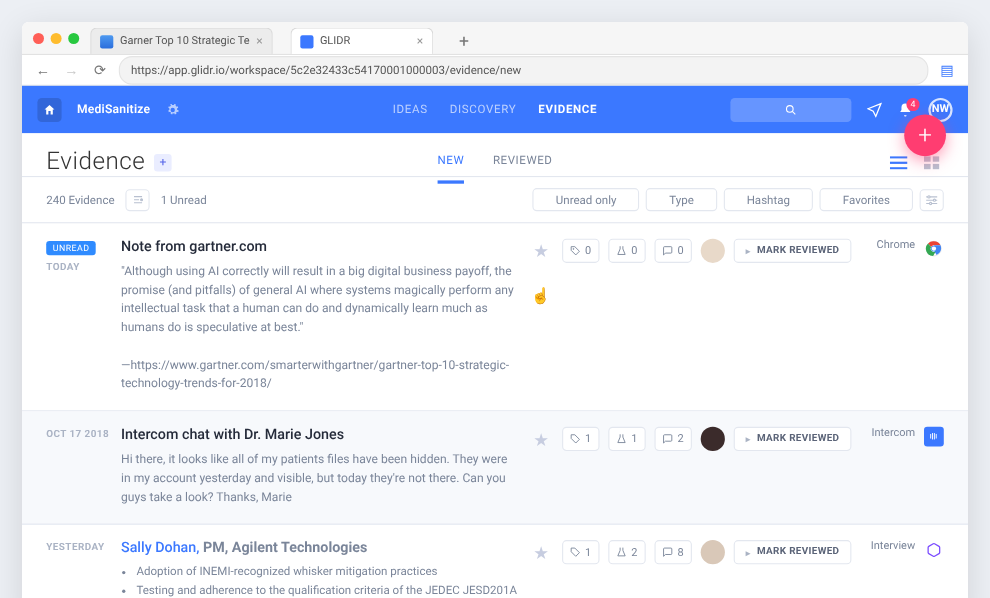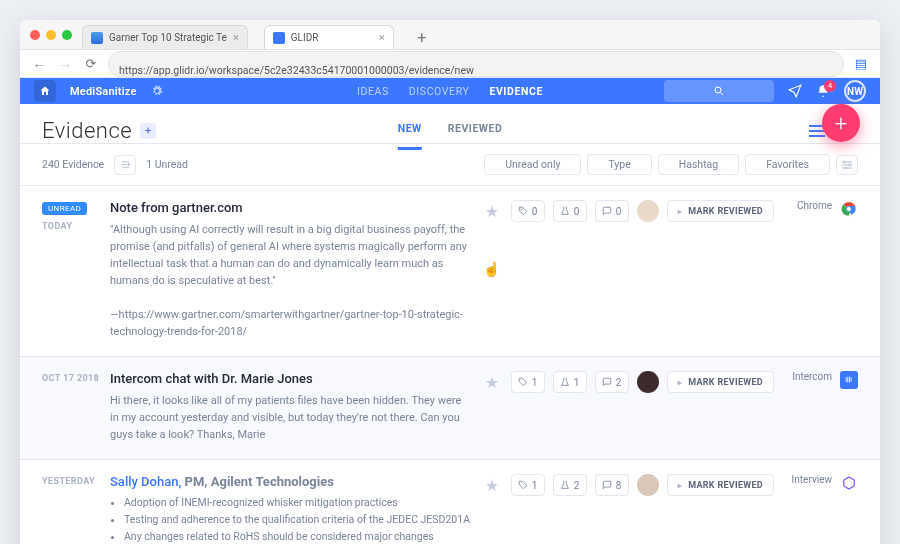--- a/index.html
+++ b/index.html
@@ -20,41 +20,41 @@
   .chrome{height:30px;background:#f6f6f6;border-bottom:1px solid #e2e2e2;display:flex;align-items:flex-end}
   .dots{display:flex;gap:6px;padding:0 10px;align-self:center}
   .dot{width:10px;height:10px;border-radius:50%}
   .dr{background:#ff5f57}.dy{background:#febc2e}.dg{background:#28c840}
   .tab{height:24px;border:1px solid #d9d9d9;border-bottom:none;border-radius:6px 6px 0 0;background:#fff;margin-right:16px;min-width:130px;padding:0 8px;display:flex;align-items:center;gap:6px;font-size:10px;color:#555}
   .tab.inactive{background:#ececec}
   .tab .x{margin-left:auto;color:#999;font-size:11px}
   .favi{width:12px;height:12px;border-radius:2px;display:inline-block}
   .addr{height:28px;background:#fff;border-bottom:1px solid #e6e6e6;display:flex;align-items:center;gap:8px;padding:0 10px}
   .abtn{width:18px;height:18px;display:flex;align-items:center;justify-content:center;color:#777;font-size:13px}
-  .url{flex:1;font-size:10.5px;color:#555;background:#f3f3f3;border:1px solid #e4e4e4;border-radius:12px;height:20px;display:flex;align-items:flex-start;padding:12px 10px}
-
-  .topbar{height:26px;background:var(--blue);display:flex;align-items:center;color:#fff;padding:0 14px;gap:14px;position:relative;font-size:11px}
+  .url{flex:1;font-size:10.5px;color:#555;background:#f3f3f3;border:1px solid #e4e4e4;border-radius:12px;height:20px;display:flex;align-items:center;padding:12px 10px}
+
+  .topbar{height:43px;background:var(--blue);display:flex;align-items:center;color:#fff;padding:0 14px;gap:14px;position:relative;font-size:11px}
   .home{width:22px;height:22px;border-radius:4px;background:rgba(0,0,0,.15);display:flex;align-items:center;justify-content:center}
   .ws{font-weight:600;letter-spacing:.2px}
   .gear{opacity:.7}
   .navlinks{position:absolute;left:50%;transform:translateX(-50%);display:flex;gap:20px;font-size:10.5px;letter-spacing:.6px}
   .navlinks span{opacity:.65;cursor:pointer}
   .navlinks span.active{opacity:1;font-weight:700}
   .topright{margin-left:auto;display:flex;align-items:center;gap:14px}
   .search{width:110px;height:22px;background:rgba(255,255,255,.22);border-radius:4px;display:flex;align-items:center;justify-content:center}
   .bell{position:relative}
   .bell .badge{position:absolute;top:-4px;right:-6px;background:#ff3d71;color:#fff;font-size:8px;border-radius:7px;padding:0 3px;line-height:12px;min-width:12px;text-align:center}
   .avatarTop{width:22px;height:22px;border-radius:50%;border:2px solid rgba(255,255,255,.8);display:flex;align-items:center;justify-content:center;font-size:10px;font-weight:700}
 
   .fab{position:absolute;right:20px;top:84px;width:38px;height:38px;border-radius:50%;background:var(--pink);box-shadow:0 4px 14px rgba(255,61,113,.5);color:#fff;display:flex;align-items:center;justify-content:center;font-size:22px;font-weight:300;z-index:5;cursor:pointer}
 
   .headrow{display:flex;align-items:center;padding:14px 22px 0;position:relative}
   .htitle{font-size:22px;font-weight:300;color:#333;letter-spacing:.5px}
   .plus-chip{background:#eaedff;color:#5565e8;width:16px;height:16px;border-radius:3px;font-size:11px;display:inline-flex;align-items:center;justify-content:center;margin-left:8px;vertical-align:4px}
-  .centertabs{position:absolute;left:50%;transform:translateX(-50%);top:12px;display:flex;gap:26px;font-size:10.5px;font-weight:700;letter-spacing:.5px}
+  .centertabs{position:absolute;left:50%;transform:translateX(-50%);top:12px;display:flex;gap:26px;font-size:10.5px;font-weight:400;letter-spacing:.5px}
   .centertabs div{padding:6px 0 12px;color:var(--muted);cursor:pointer}
   .centertabs div.active{color:var(--blue);border-bottom:3px solid var(--blue)}
   .viewtoggles{margin-left:auto;display:flex;gap:8px}
   .vt{width:22px;height:16px;display:flex;align-items:center;justify-content:center;color:#b8c0d0}
   .vt.active{color:var(--blue)}
 
   .filters{display:flex;align-items:center;padding:10px 22px;border-top:1px solid var(--border);border-bottom:1px solid var(--border);font-size:10.5px;color:var(--muted);gap:10px}
   .filters .count{color:var(--muted)}
   .fchip{border:1px solid var(--border);border-radius:4px;padding:3px 20px;color:var(--muted);background:#fff}
   .fright{margin-left:auto;display:flex;gap:6px;align-items:center}

